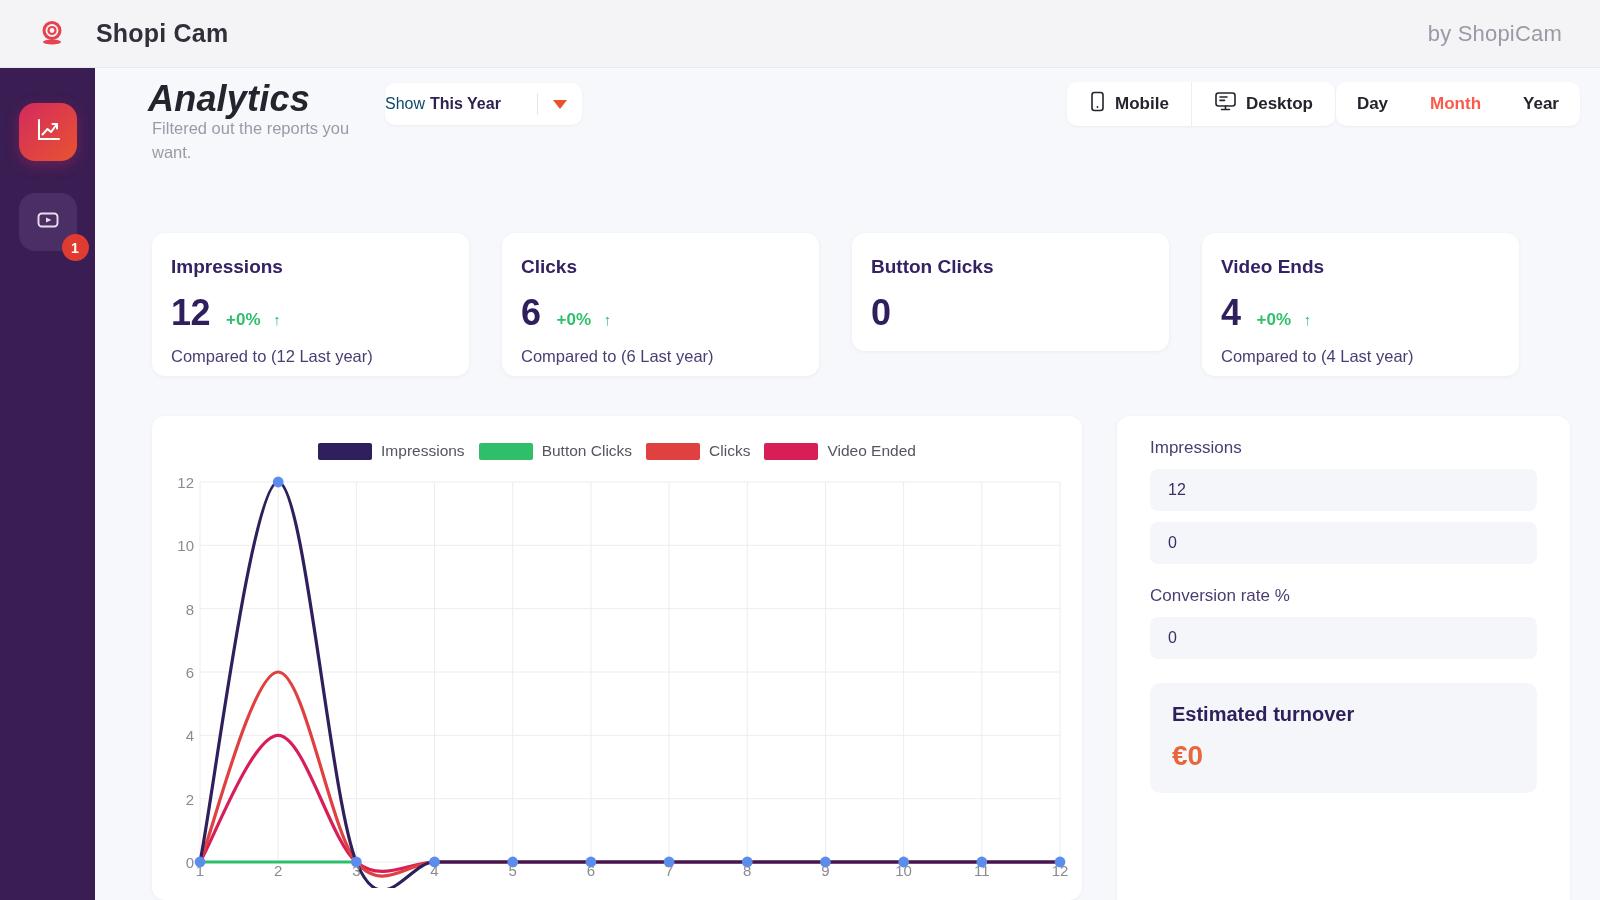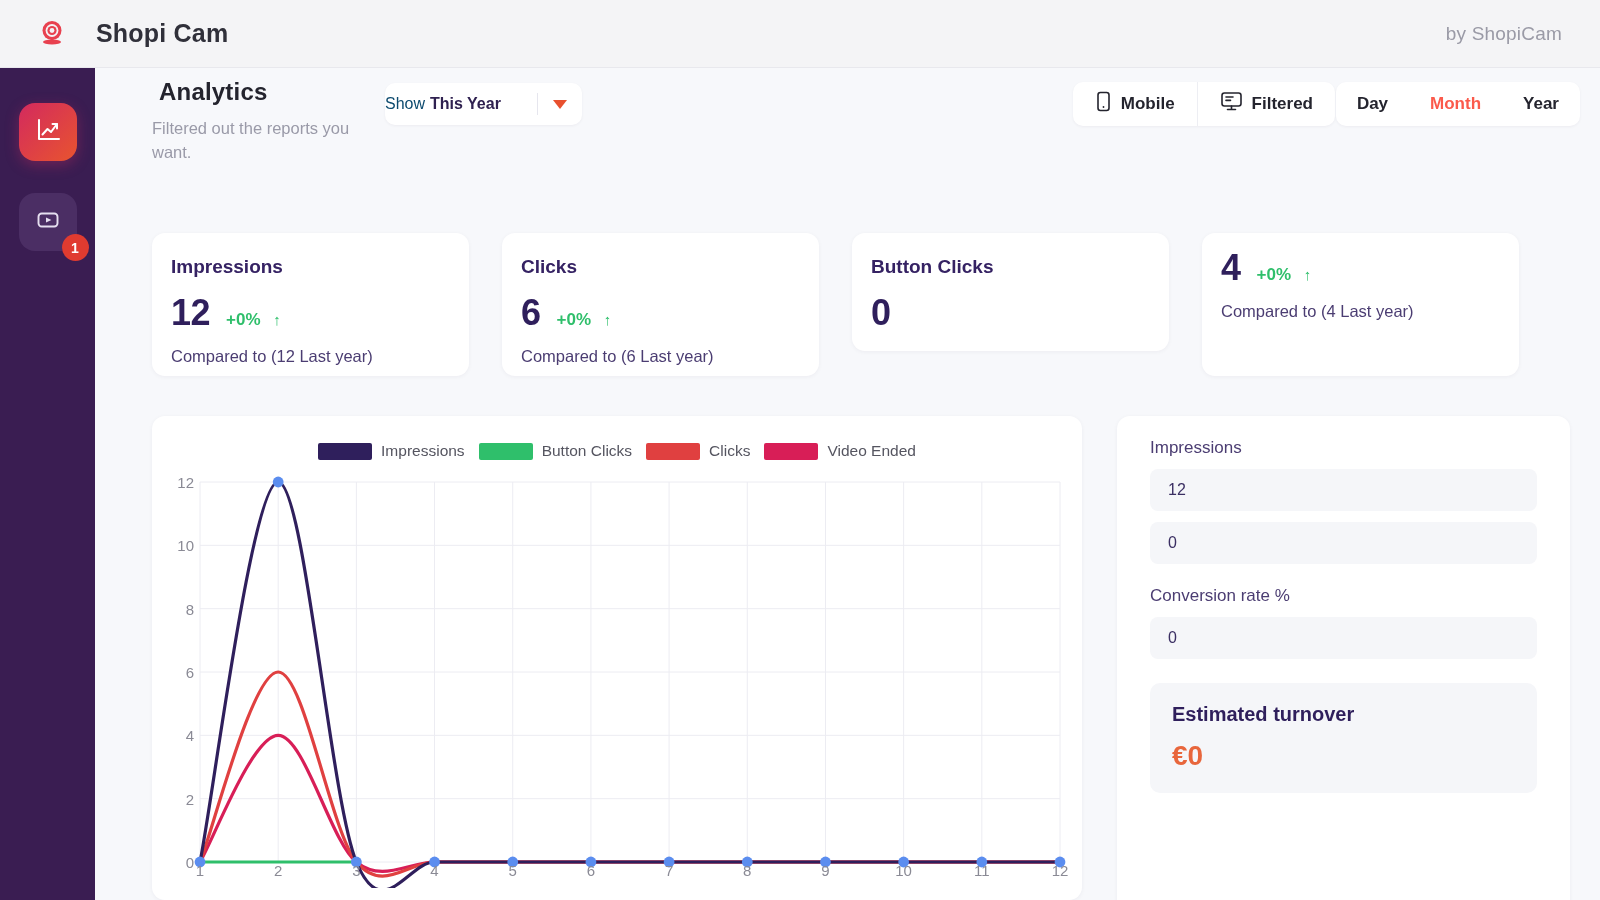--- a/index.html
+++ b/index.html
@@ -15,21 +15,21 @@
     position: absolute; top: 0; left: 0;
     width: 1600px; height: 68px;
     background: #f4f4f6;
     border-bottom: 1px solid #e8e8ed;
     display: flex; align-items: center;
   }
   .brand { display: flex; align-items: center; gap: 30px; margin-left: 38px; }
   .brand-name { font-size: 25px; font-weight: 600; color: #30303a; letter-spacing: .2px; }
   .by-label {
     margin-left: auto; margin-right: 38px;
-    font-size: 19px; color: #9a9aa6; letter-spacing: .2px;
+    font-size: 22px; color: #9a9aa6; letter-spacing: .2px;
   }
 
   
   .sidebar {
     position: absolute; top: 68px; left: 0;
     width: 95px; height: 832px;
     background: #3a1d52;
   }
   .side-btn {
     position: relative;
@@ -53,22 +53,22 @@
     background: #e03b30; color: #fff;
     font-size: 14px; font-weight: 600;
     display: flex; align-items: center; justify-content: center;
   }
 
   
   .main { position: absolute; top: 68px; left: 95px; width: 1505px; height: 832px; }
 
   .head-row { position: relative; height: 110px; }
   .page-title {
-    position: absolute; left: 64px; top: 10px;
-    font-size: 24px; font-weight: 600; color: #24242e; letter-spacing: .2px;
+    position: absolute; left: 53px; top: 10px;
+    font-size: 36px; font-weight: 600; color: #24242e; letter-spacing: .2px; font-style: italic;
   }
   .page-sub {
     position: absolute; left: 57px; top: 49px;
     width: 210px; font-size: 16.5px; line-height: 1.45; color: #9a9aa8;
   }
 
   .show-select {
     position: absolute; left: 290px; top: 15px;
     width: 197px; height: 42px;
     background: #fff; border-radius: 10px;
@@ -255,21 +255,21 @@
         <span>Mobile</span>
       </div>
       <div class="device-item">
         <span>
           <svg width="23" height="21" viewBox="0 0 23 21" fill="none" stroke="#24242e" stroke-width="1.6" stroke-linecap="round">
             <rect x="2" y="2" width="19" height="13" rx="2.4"></rect>
             <path d="M6 6 h7 M6 9.4 h4.5"></path>
             <path d="M11.5 15 v3 M7.5 18.5 h8"></path>
           </svg>
         </span>
-        <span>Filtered</span>
+        <span>Desktop</span>
       </div>
     </div>
 
     <div class="period-group">
       <div class="period-item">Day</div>
       <div class="period-item on">Month</div>
       <div class="period-item">Year</div>
     </div>
   </div>
 
@@ -299,20 +299,21 @@
     </div>
 
     <div class="card c2">
       <div class="card-title">Button Clicks</div>
       <div class="card-row">
         <span class="card-value">0</span>
       </div>
     </div>
 
     <div class="card c3">
+      <div class="card-title">Video Ends</div>
       <div class="card-row">
         <span class="card-value">4</span>
         <span class="card-delta">
           <span>+0%</span>
           <span class="arr">↑</span>
         </span>
       </div>
       <div class="card-compare">Compared to (4 Last year)</div>
     </div>
   </div>

